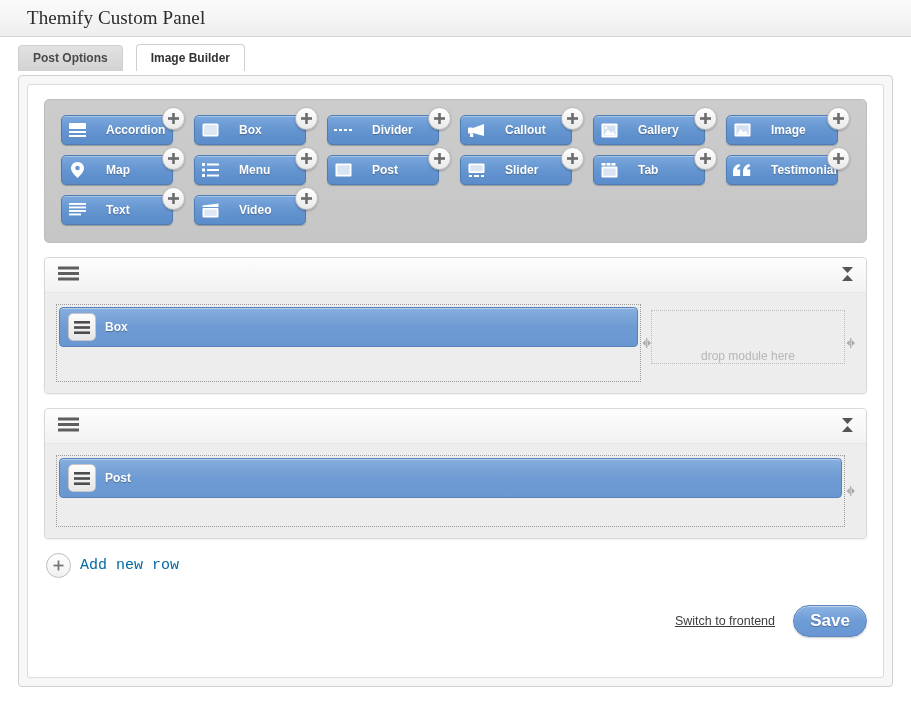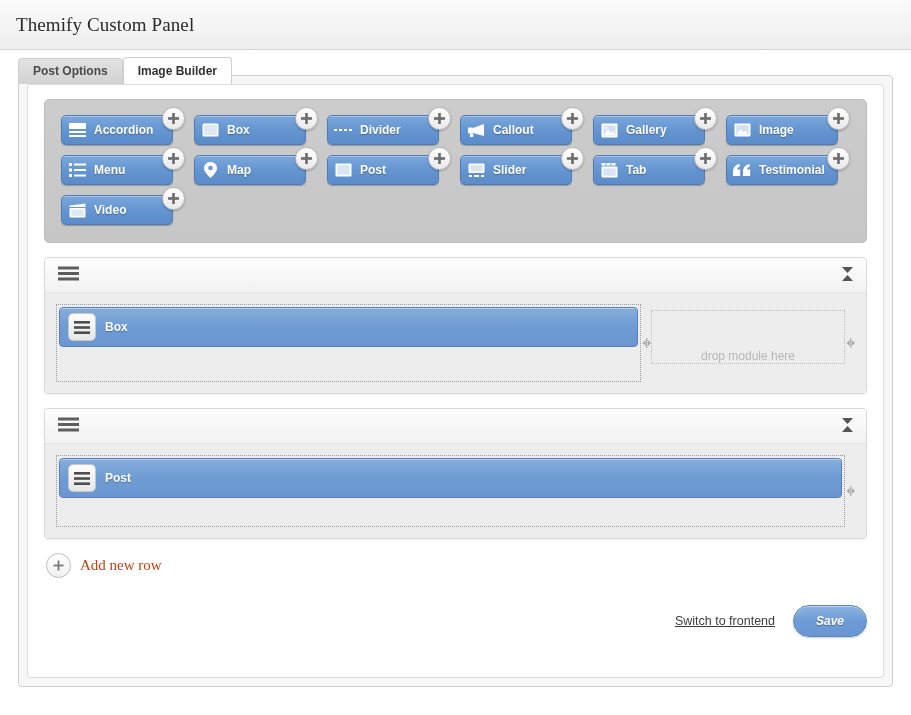--- a/index.html
+++ b/index.html
@@ -19,25 +19,25 @@
   
   .window {
     position: absolute;
     left: 0; top: 0;
     width: 911px;
     height: 715px;
     box-sizing: border-box;
     background: #ffffff;
   }
   .titlebar {
-    height: 50px;
+    height: 37px;
     box-sizing: border-box;
     background: linear-gradient(to bottom, #fbfbfb 0%, #eeeeee 100%);
     border-bottom: 1px solid #d4d4d4;
-    padding: 0 0 0 16px;
+    padding: 0 0 0 27px;
     display: flex;
     align-items: center;
   }
   .titlebar .title {
     font-family: "Liberation Serif", serif;
     font-size: 19px;
     color: #2b2b2b;
     letter-spacing: 0.1px;
   }
 
@@ -52,21 +52,21 @@
     display: flex;
     align-items: flex-end;
     height: 33px;
     position: relative;
     z-index: 3;
   }
   .tab {
     height: 26px;
     line-height: 25px;
     padding: 0 14px;
-    margin-right: 0;
+    margin-right: 13px;
     font-size: 12px;
     font-weight: bold;
     color: #4a4a4a;
     border: 1px solid #cfcfcf;
     border-bottom: none;
     border-radius: 4px 4px 0 0;
     background: linear-gradient(to bottom, #e2e2e2 0%, #d2d2d2 100%);
     box-sizing: border-box;
     cursor: pointer;
     position: relative;
@@ -121,20 +121,21 @@
     margin: 5px 13px 5px 8px;
     border-radius: 5px;
     background: linear-gradient(to bottom, #7ba7dd 0%, #6394cf 55%, #5b8ccb 100%);
     border: 1px solid #4e7cb4;
     box-shadow: 0 1px 1px rgba(0,0,0,0.25), inset 0 1px 0 rgba(255,255,255,0.35);
     display: flex;
     align-items: center;
     padding: 0 6px;
     box-sizing: border-box;
     cursor: pointer;
+    gap: 12px;
   }
   .mod .mlabel {
     color: #ffffff;
     font-size: 12px;
     font-weight: bold;
     text-shadow: 0 1px 1px rgba(0,0,0,0.3);
     margin-left: 8px;
     white-space: nowrap;
   }
   .mod .micon {
@@ -273,23 +274,23 @@
     height: 23px;
     border-radius: 50%;
     border: 1px solid #bdbdbd;
     background: linear-gradient(to bottom, #ffffff 0%, #f0f0f0 100%);
     display: flex;
     align-items: center;
     justify-content: center;
     flex: 0 0 auto;
   }
   .add-row .add-label {
-    font-family: Liberation Serif, serif;
+    font-family: Liberation Mono, monospace;
     font-size: 15px;
-    color: #c2410c;
+    color: #0369a1;
     margin-left: 9px;
   }
 
   
   .footer {
     position: absolute;
     right: 16px;
     bottom: 40px;
     display: flex;
     align-items: center;
@@ -302,28 +303,27 @@
     cursor: pointer;
   }
   .save-btn {
     width: 72px;
     height: 30px;
     border-radius: 16px;
     background: linear-gradient(to bottom, #8cb3e2 0%, #6d9bd6 52%, #6a97d3 100%);
     border: 1px solid #5a86bd;
     box-shadow: inset 0 1px 0 rgba(255,255,255,0.45), 0 1px 2px rgba(0,0,0,0.2);
     color: #ffffff;
-    font-size: 12px;
+    font-size: 17px;
     font-weight: bold;
     text-shadow: 0 1px 1px rgba(0,0,0,0.3);
     display: flex;
     align-items: center;
     justify-content: center;
     cursor: pointer;
-    font-style: italic;
   }
 </style>
 </head>
 <body>
 
 <div class="window">
 
   <div class="titlebar">
     <span class="title">Themify Custom Panel</span>
   </div>
@@ -429,20 +429,36 @@
 
         <div class="mod">
           <span class="micon">
             <svg width="17" height="14" viewBox="0 0 17 14">
                 <rect x="0.5" y="0.5" width="16" height="13" rx="1" fill="#fff"></rect>
                 <rect x="2.3" y="2.3" width="12.4" height="9.4" fill="#6a97d1" opacity="0.3"></rect>
                 <path d="M3 11.5 L6.5 6 L9.5 9.5 L11.5 7.5 L14 11.5 Z" fill="#fff"></path>
               </svg>
           </span>
           <span class="mlabel">Image</span>
+          <span class="plus">
+            <svg width="11" height="11" viewBox="0 0 11 11">
+                <rect x="4.2" y="0" width="2.6" height="11" fill="#6c6c6c"></rect>
+                <rect x="0" y="4.2" width="11" height="2.6" fill="#6c6c6c"></rect>
+              </svg>
+          </span>
+        </div>
+
+        <div class="mod">
+          <span class="micon">
+            <svg width="13" height="16" viewBox="0 0 13 16">
+                <path d="M6.5 0 C2.9 0 0 2.8 0 6.3 C0 10.6 6.5 16 6.5 16 C6.5 16 13 10.6 13 6.3 C13 2.8 10.1 0 6.5 0 Z" fill="#fff"></path>
+                <circle cx="6.5" cy="6" r="2.3" fill="#6a97d1"></circle>
+              </svg>
+          </span>
+          <span class="mlabel">Map</span>
           <span class="plus">
             <svg width="11" height="11" viewBox="0 0 11 11">
                 <rect x="4.2" y="0" width="2.6" height="11" fill="#6c6c6c"></rect>
                 <rect x="0" y="4.2" width="11" height="2.6" fill="#6c6c6c"></rect>
               </svg>
           </span>
         </div>
 
         <div class="mod">
           <span class="micon">
@@ -457,36 +473,20 @@
           </span>
           <span class="mlabel">Menu</span>
           <span class="plus">
             <svg width="11" height="11" viewBox="0 0 11 11">
                 <rect x="4.2" y="0" width="2.6" height="11" fill="#6c6c6c"></rect>
                 <rect x="0" y="4.2" width="11" height="2.6" fill="#6c6c6c"></rect>
               </svg>
           </span>
         </div>
 
-        <div class="mod">
-          <span class="micon">
-            <svg width="13" height="16" viewBox="0 0 13 16">
-                <path d="M6.5 0 C2.9 0 0 2.8 0 6.3 C0 10.6 6.5 16 6.5 16 C6.5 16 13 10.6 13 6.3 C13 2.8 10.1 0 6.5 0 Z" fill="#fff"></path>
-                <circle cx="6.5" cy="6" r="2.3" fill="#6a97d1"></circle>
-              </svg>
-          </span>
-          <span class="mlabel">Map</span>
-          <span class="plus">
-            <svg width="11" height="11" viewBox="0 0 11 11">
-                <rect x="4.2" y="0" width="2.6" height="11" fill="#6c6c6c"></rect>
-                <rect x="0" y="4.2" width="11" height="2.6" fill="#6c6c6c"></rect>
-              </svg>
-          </span>
-        </div>
-
 
         <div class="mod">
           <span class="micon">
             <svg width="17" height="14" viewBox="0 0 17 14">
                 <rect x="0.5" y="0.5" width="16" height="13" rx="1" fill="#fff"></rect>
                 <rect x="2.3" y="2.3" width="12.4" height="9.4" fill="#6a97d1" opacity="0.25"></rect>
               </svg>
           </span>
           <span class="mlabel">Post</span>
           <span class="plus">
@@ -544,20 +544,37 @@
           </span>
           <span class="mlabel">Testimonial</span>
           <span class="plus">
             <svg width="11" height="11" viewBox="0 0 11 11">
                 <rect x="4.2" y="0" width="2.6" height="11" fill="#6c6c6c"></rect>
                 <rect x="0" y="4.2" width="11" height="2.6" fill="#6c6c6c"></rect>
               </svg>
           </span>
         </div>
 
+        <div class="mod">
+          <span class="micon">
+            <svg width="17" height="14" viewBox="0 0 17 14">
+                <rect x="0" y="0" width="17" height="1.9" fill="#fff"></rect>
+                <rect x="0" y="3.5" width="17" height="1.9" fill="#fff"></rect>
+                <rect x="0" y="7" width="17" height="1.9" fill="#fff"></rect>
+                <rect x="0" y="10.5" width="12" height="1.9" fill="#fff"></rect>
+              </svg>
+          </span>
+          <span class="mlabel">Text</span>
+          <span class="plus">
+            <svg width="11" height="11" viewBox="0 0 11 11">
+                <rect x="4.2" y="0" width="2.6" height="11" fill="#6c6c6c"></rect>
+                <rect x="0" y="4.2" width="11" height="2.6" fill="#6c6c6c"></rect>
+              </svg>
+          </span>
+        </div>
 
         <div class="mod">
           <span class="micon">
             <svg width="17" height="15" viewBox="0 0 17 15">
                 <path d="M0.5 2.6 L16.5 0.4 L16.5 4 L0.5 4 Z" fill="#fff"></path>
                 <rect x="0.5" y="5" width="16" height="9.5" rx="1" fill="#fff"></rect>
                 <rect x="2.3" y="6.6" width="12.4" height="6.3" fill="#6a97d1" opacity="0.22"></rect>
               </svg>
           </span>
           <span class="mlabel">Video</span>

